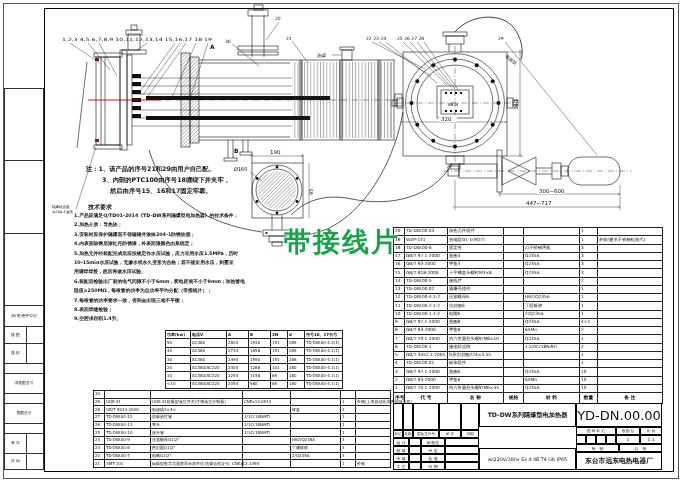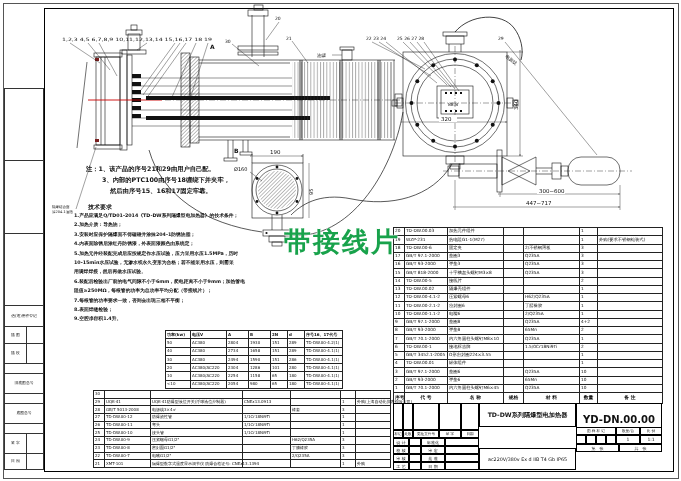--- a/index.html
+++ b/index.html
@@ -740,27 +740,28 @@
   <div class="tb abs" style="left:28px;top:51px;width:24px;height:8px;font-size:4px">批 准</div>
   <div class="tb abs" style="left:52px;top:51px;width:34px;height:8px"></div>
   <div class="tb abs" style="left:0;top:59px;width:16px;height:8px;font-size:4px">工 艺</div>
   <div class="tb abs" style="left:16px;top:59px;width:12px;height:8px"></div>
   <div class="tb abs" style="left:28px;top:59px;width:24px;height:8px;font-size:4px">日 期</div>
   <div class="tb abs" style="left:52px;top:59px;width:34px;height:8px"></div>
 
   <div class="tb abs" style="left:86px;top:0;width:97px;height:24px;font-size:6.2px;font-weight:700">TD-DW系列隔爆型电加热器</div>
   <div class="tb abs" style="left:86px;top:45px;width:97px;height:22px;font-size:4.8px">ac220V/380v  Ex d IIB T4 Gb IP65</div>
 
-  <div class="tb abs" style="left:183px;top:0;width:86px;height:32px;font-size:10px;font-weight:700">YD-DN.00.00</div>
+  <div class="tb abs" style="left:183px;top:0;width:86px;height:24px;font-size:13px;font-weight:400">YD-DN.00.00</div>
   <div class="tb abs" style="left:183px;top:24px;width:40px;height:8px;font-size:3.6px">图 样 标 记</div>
   <div class="tb abs" style="left:223px;top:24px;width:24px;height:8px;font-size:3.6px">数量/台</div>
   <div class="tb abs" style="left:247px;top:24px;width:22px;height:8px;font-size:3.6px">比 例</div>
   <div class="tb abs" style="left:183px;top:32px;width:10px;height:9px"></div>
   <div class="tb abs" style="left:193px;top:32px;width:10px;height:9px"></div>
   <div class="tb abs" style="left:203px;top:32px;width:10px;height:9px"></div>
   <div class="tb abs" style="left:213px;top:32px;width:10px;height:9px"></div>
   <div class="tb abs" style="left:223px;top:32px;width:24px;height:9px;font-size:4.5px">1</div>
   <div class="tb abs" style="left:247px;top:32px;width:22px;height:9px;font-size:4.5px">1:1</div>
   <div class="tb abs" style="left:183px;top:41px;width:43px;height:8px;font-size:4px">第　张</div>
   <div class="tb abs" style="left:226px;top:41px;width:43px;height:8px;font-size:4px">共　张</div>
+  <div class="tb abs" style="left:183px;top:49px;width:86px;height:18px;font-size:6.8px;font-weight:700">东台市远东电热电器厂</div>
 </div>
 
 <div class="abs" id="watermark">带接线片</div>
 
 </body></html>

